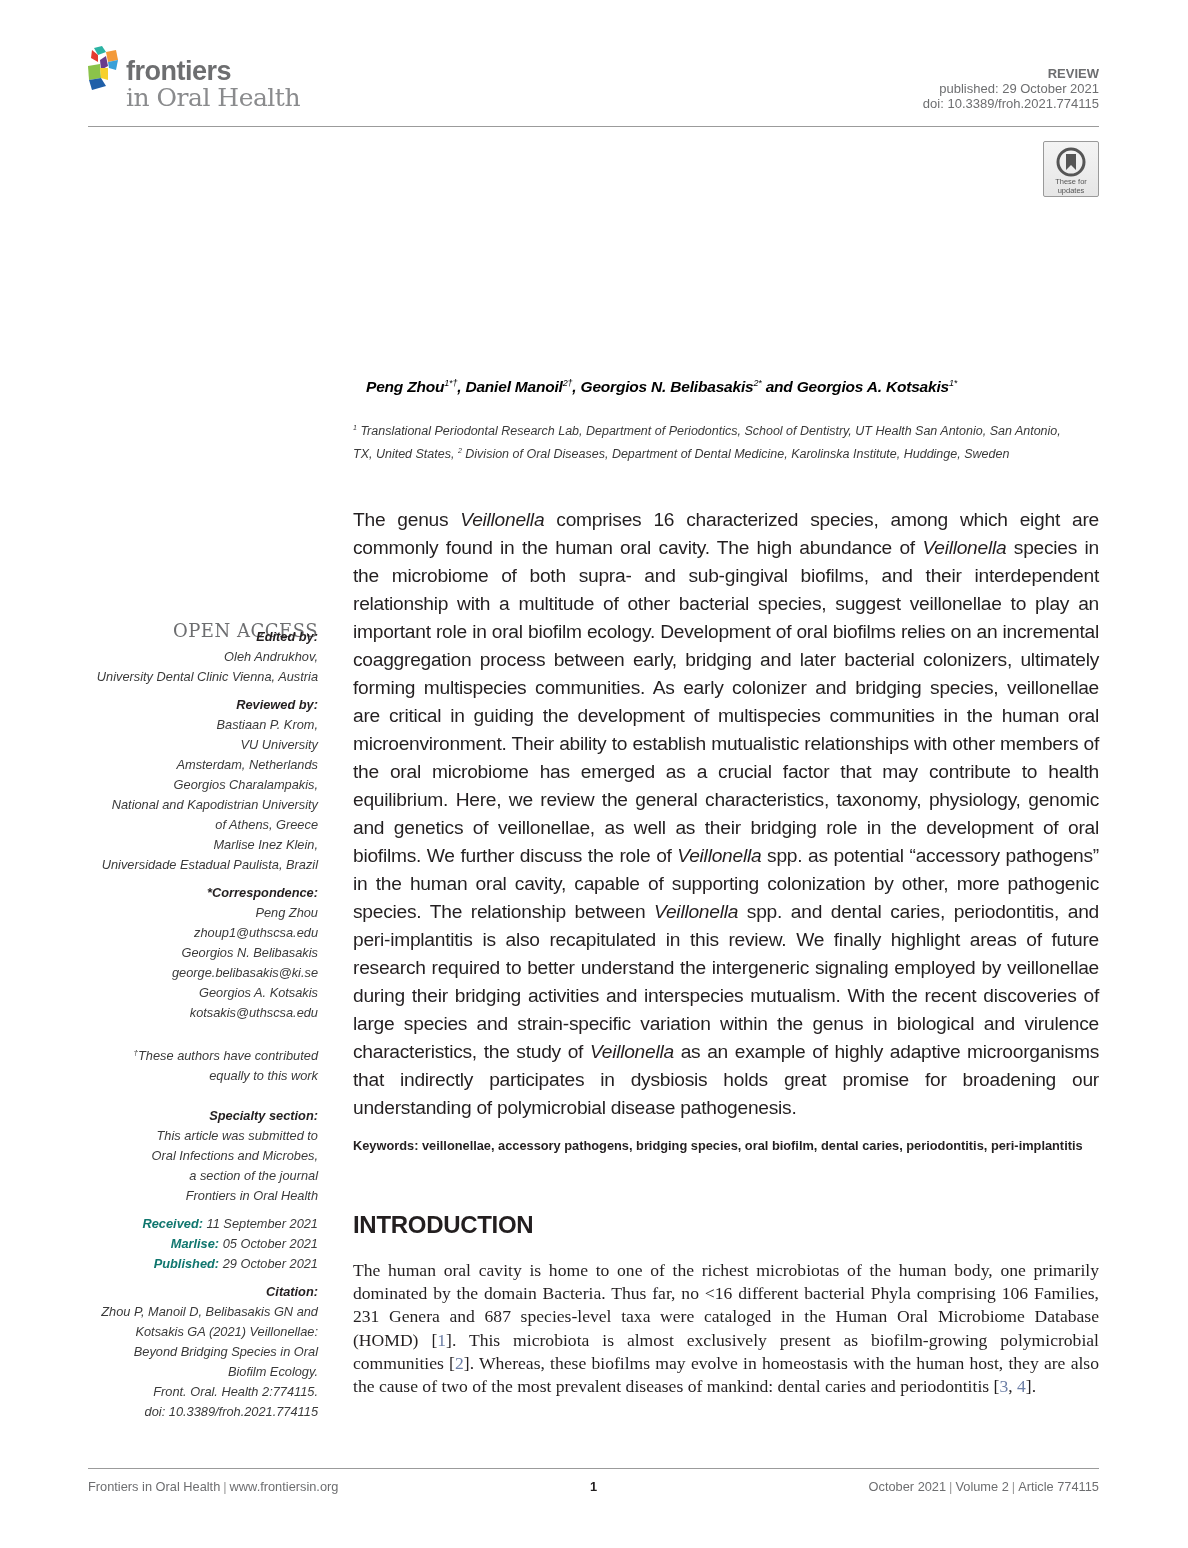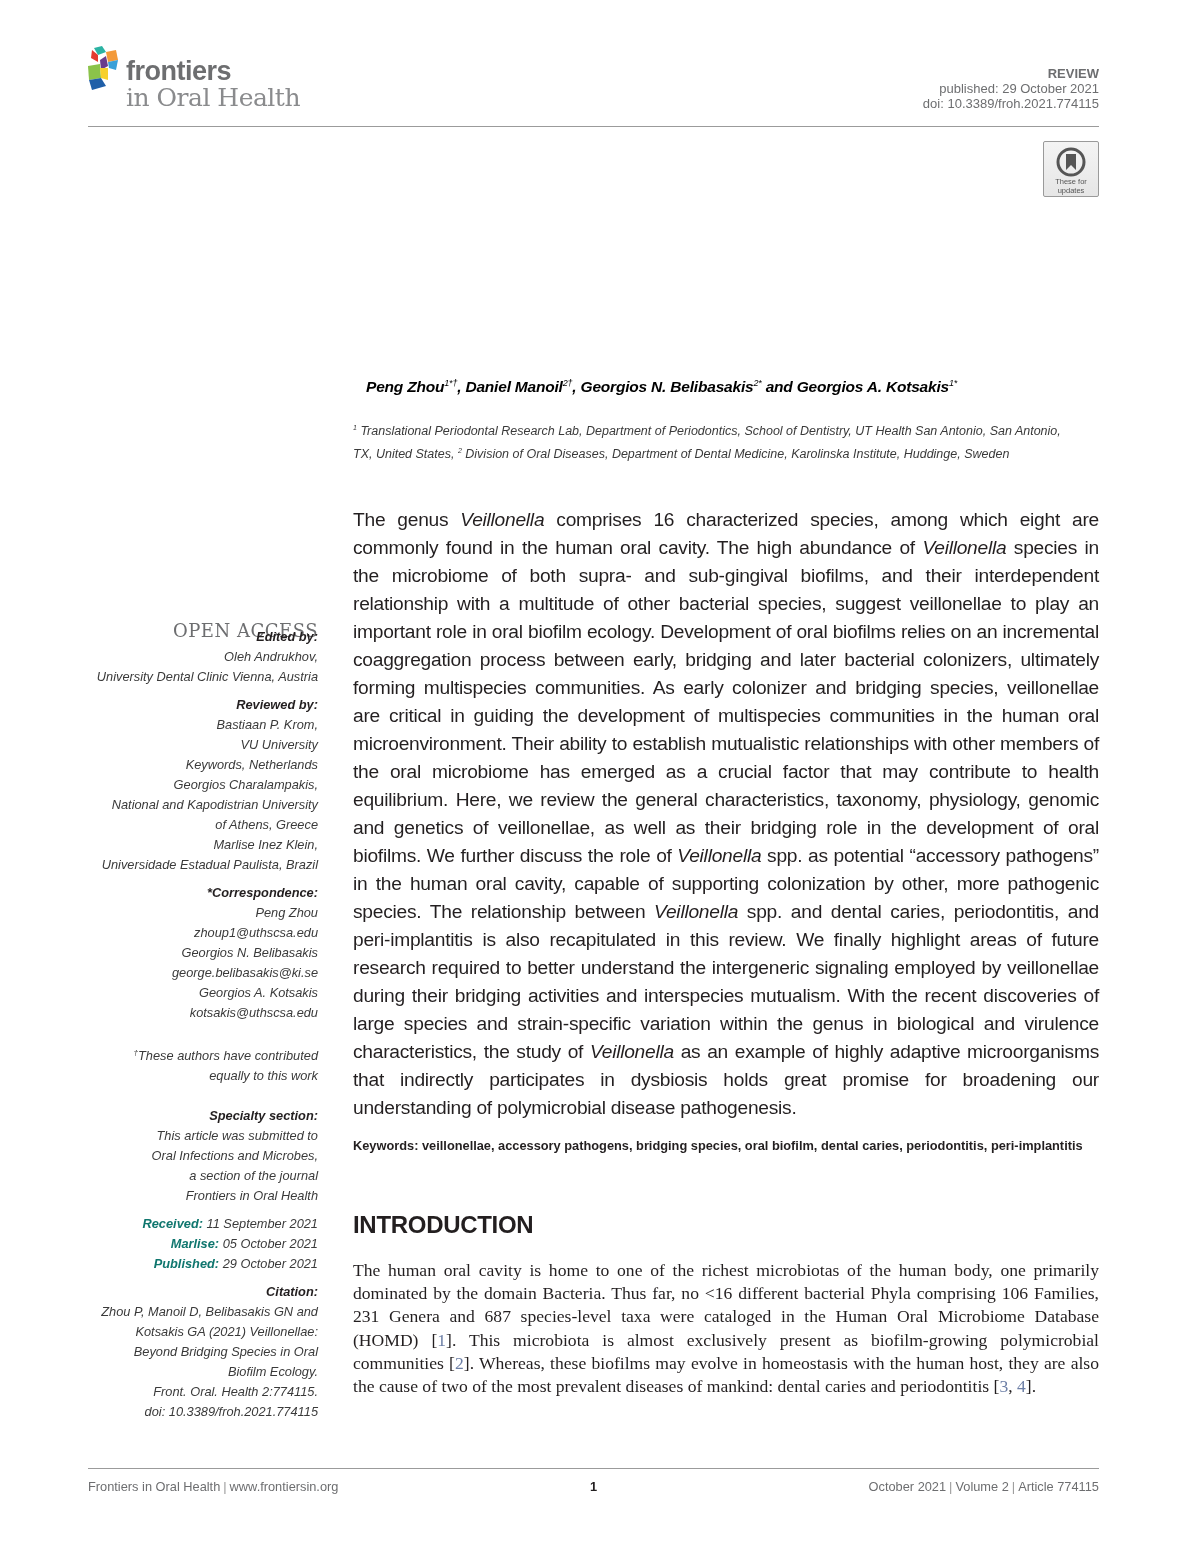--- a/index.html
+++ b/index.html
@@ -109,21 +109,21 @@
 <div class="open-access">OPEN ACCESS</div>
 
 <div class="sidebar" style="top: 627px;">
   <div class="sb-head">Edited by:</div>
   <div>Oleh Andrukhov,</div>
   <div>University Dental Clinic Vienna, Austria</div>
   <div class="sb-gap"></div>
   <div class="sb-head">Reviewed by:</div>
   <div>Bastiaan P. Krom,</div>
   <div>VU University</div>
-  <div>Keywords, Netherlands</div>
+  <div>Amsterdam, Netherlands</div>
   <div>Georgios Charalampakis,</div>
   <div>National and Kapodistrian University</div>
   <div>of Athens, Greece</div>
   <div>Marlise Inez Klein,</div>
   <div>Universidade Estadual Paulista, Brazil</div>
   <div class="sb-gap"></div>
   <div class="sb-head">*Correspondence:</div>
   <div>Peng Zhou</div>
   <div>zhoup1@uthscsa.edu</div>
   <div>Georgios N. Belibasakis</div>

